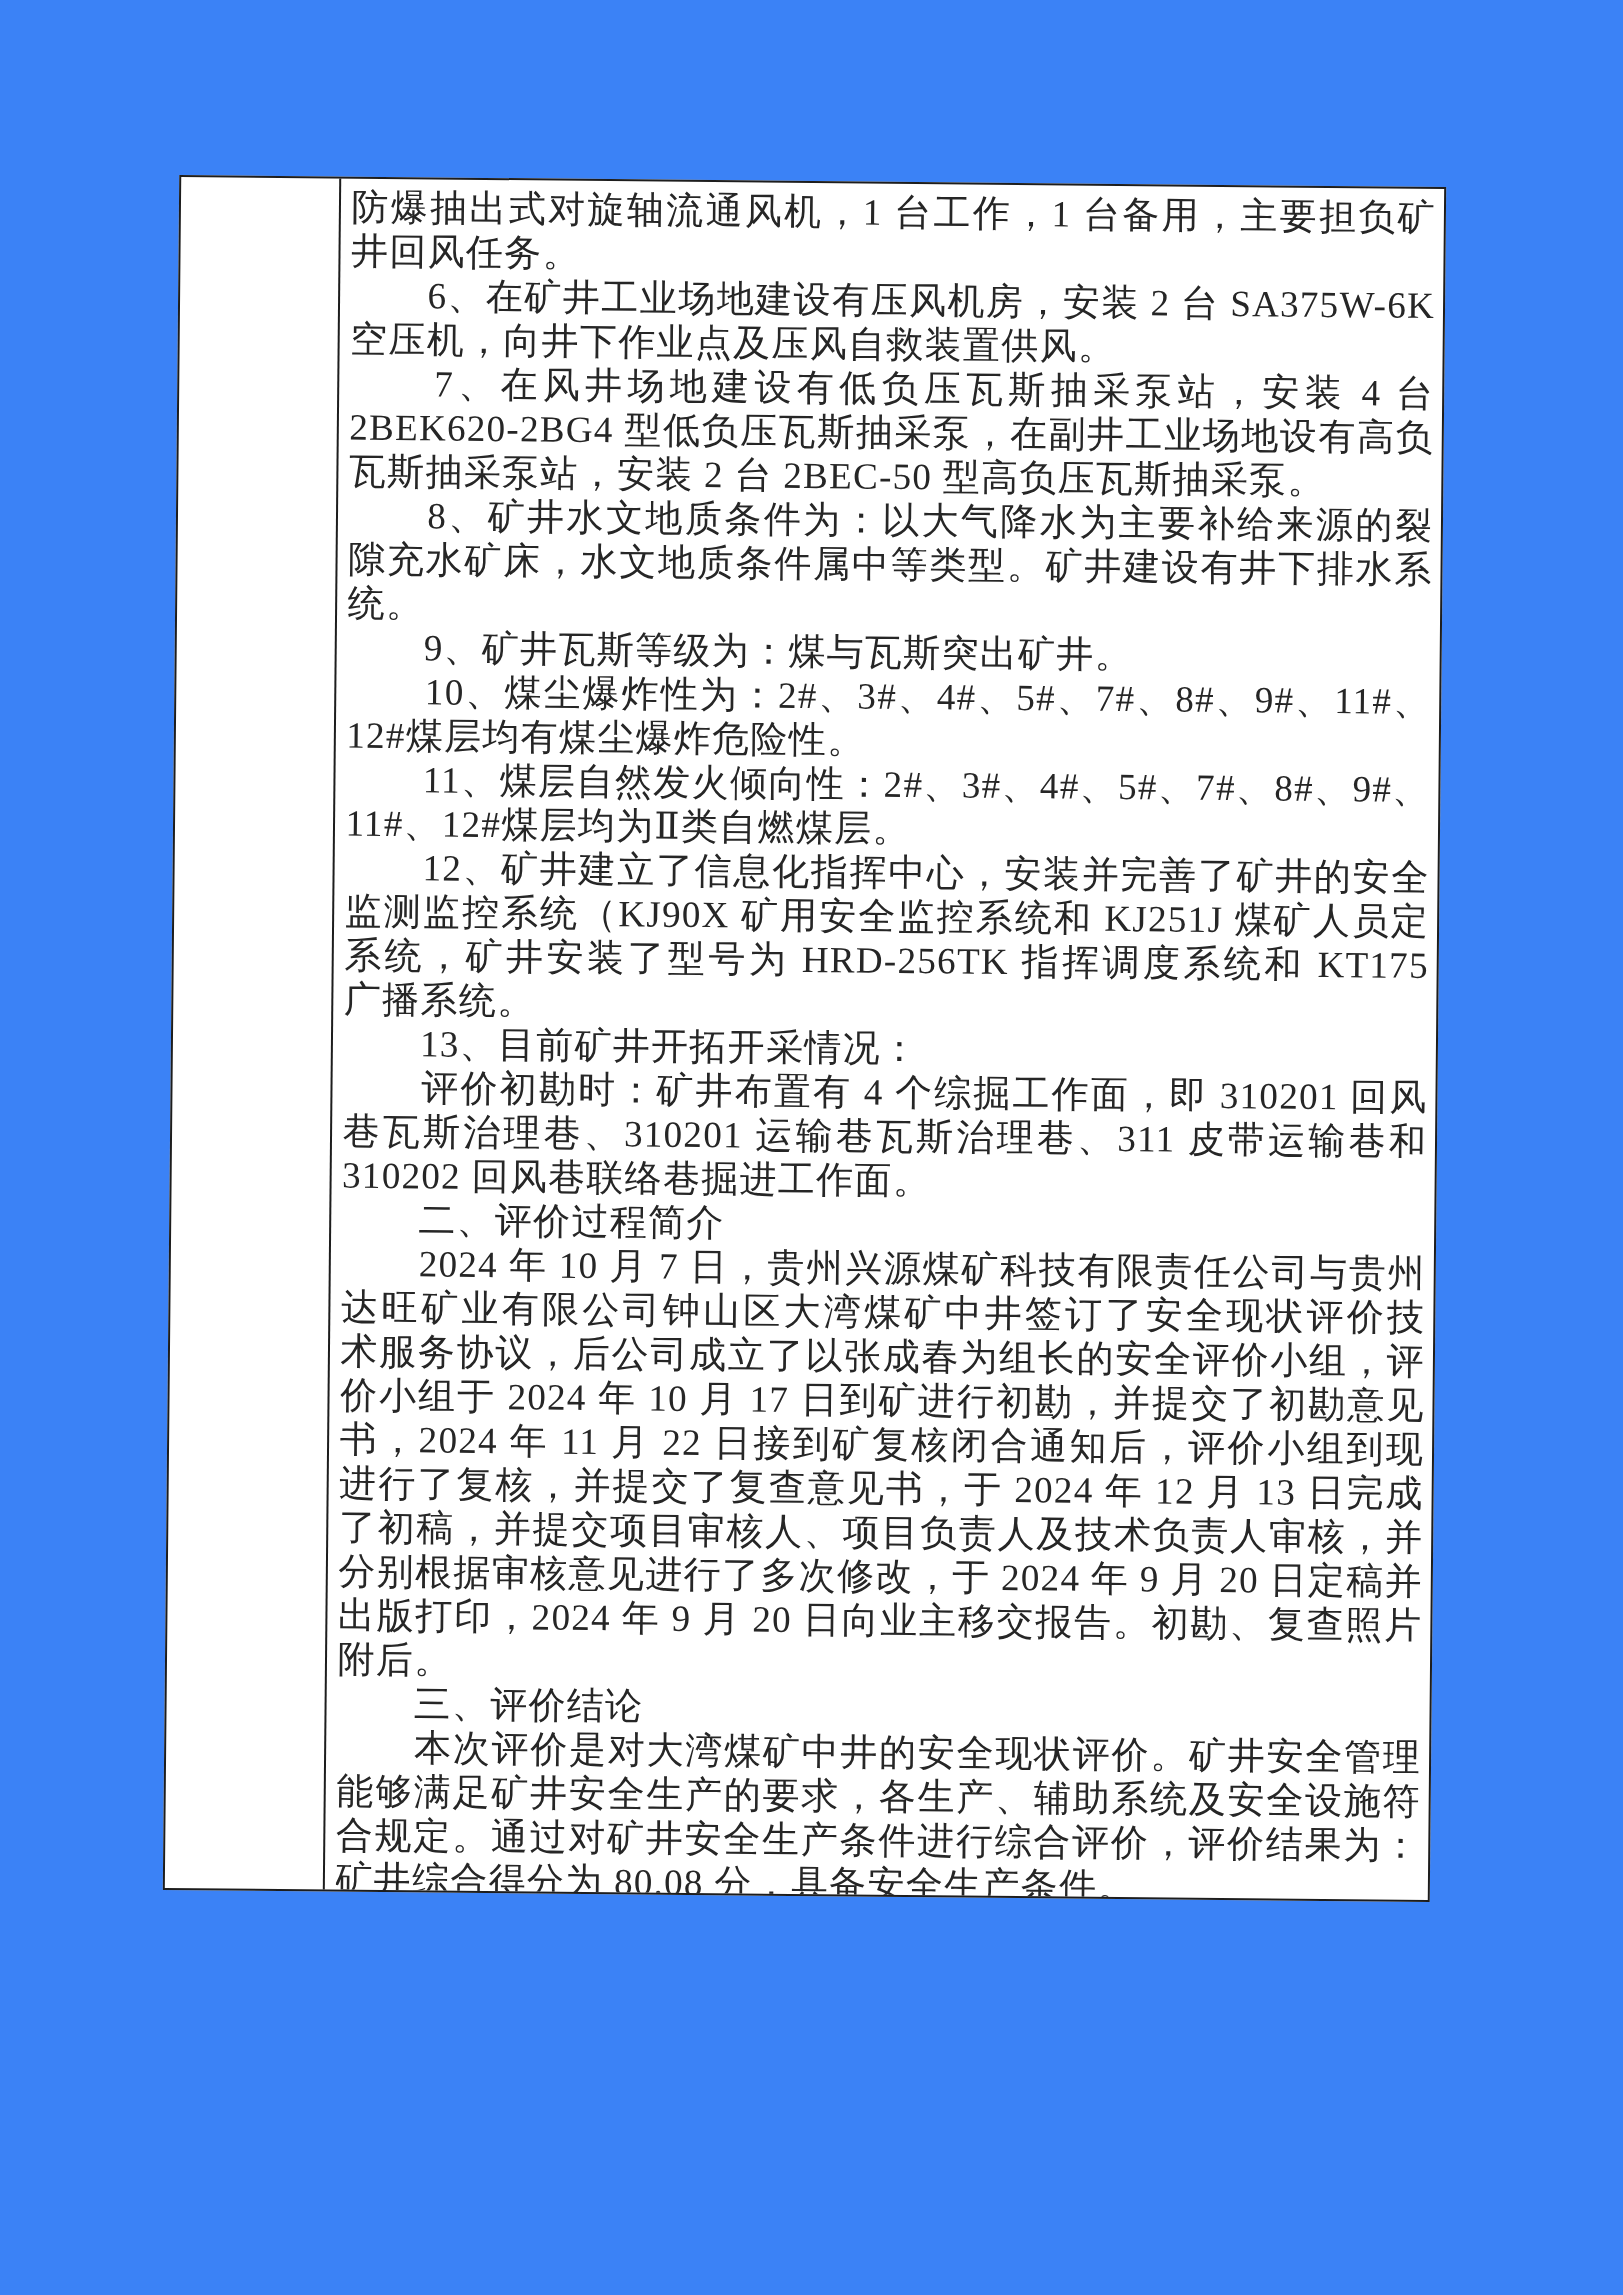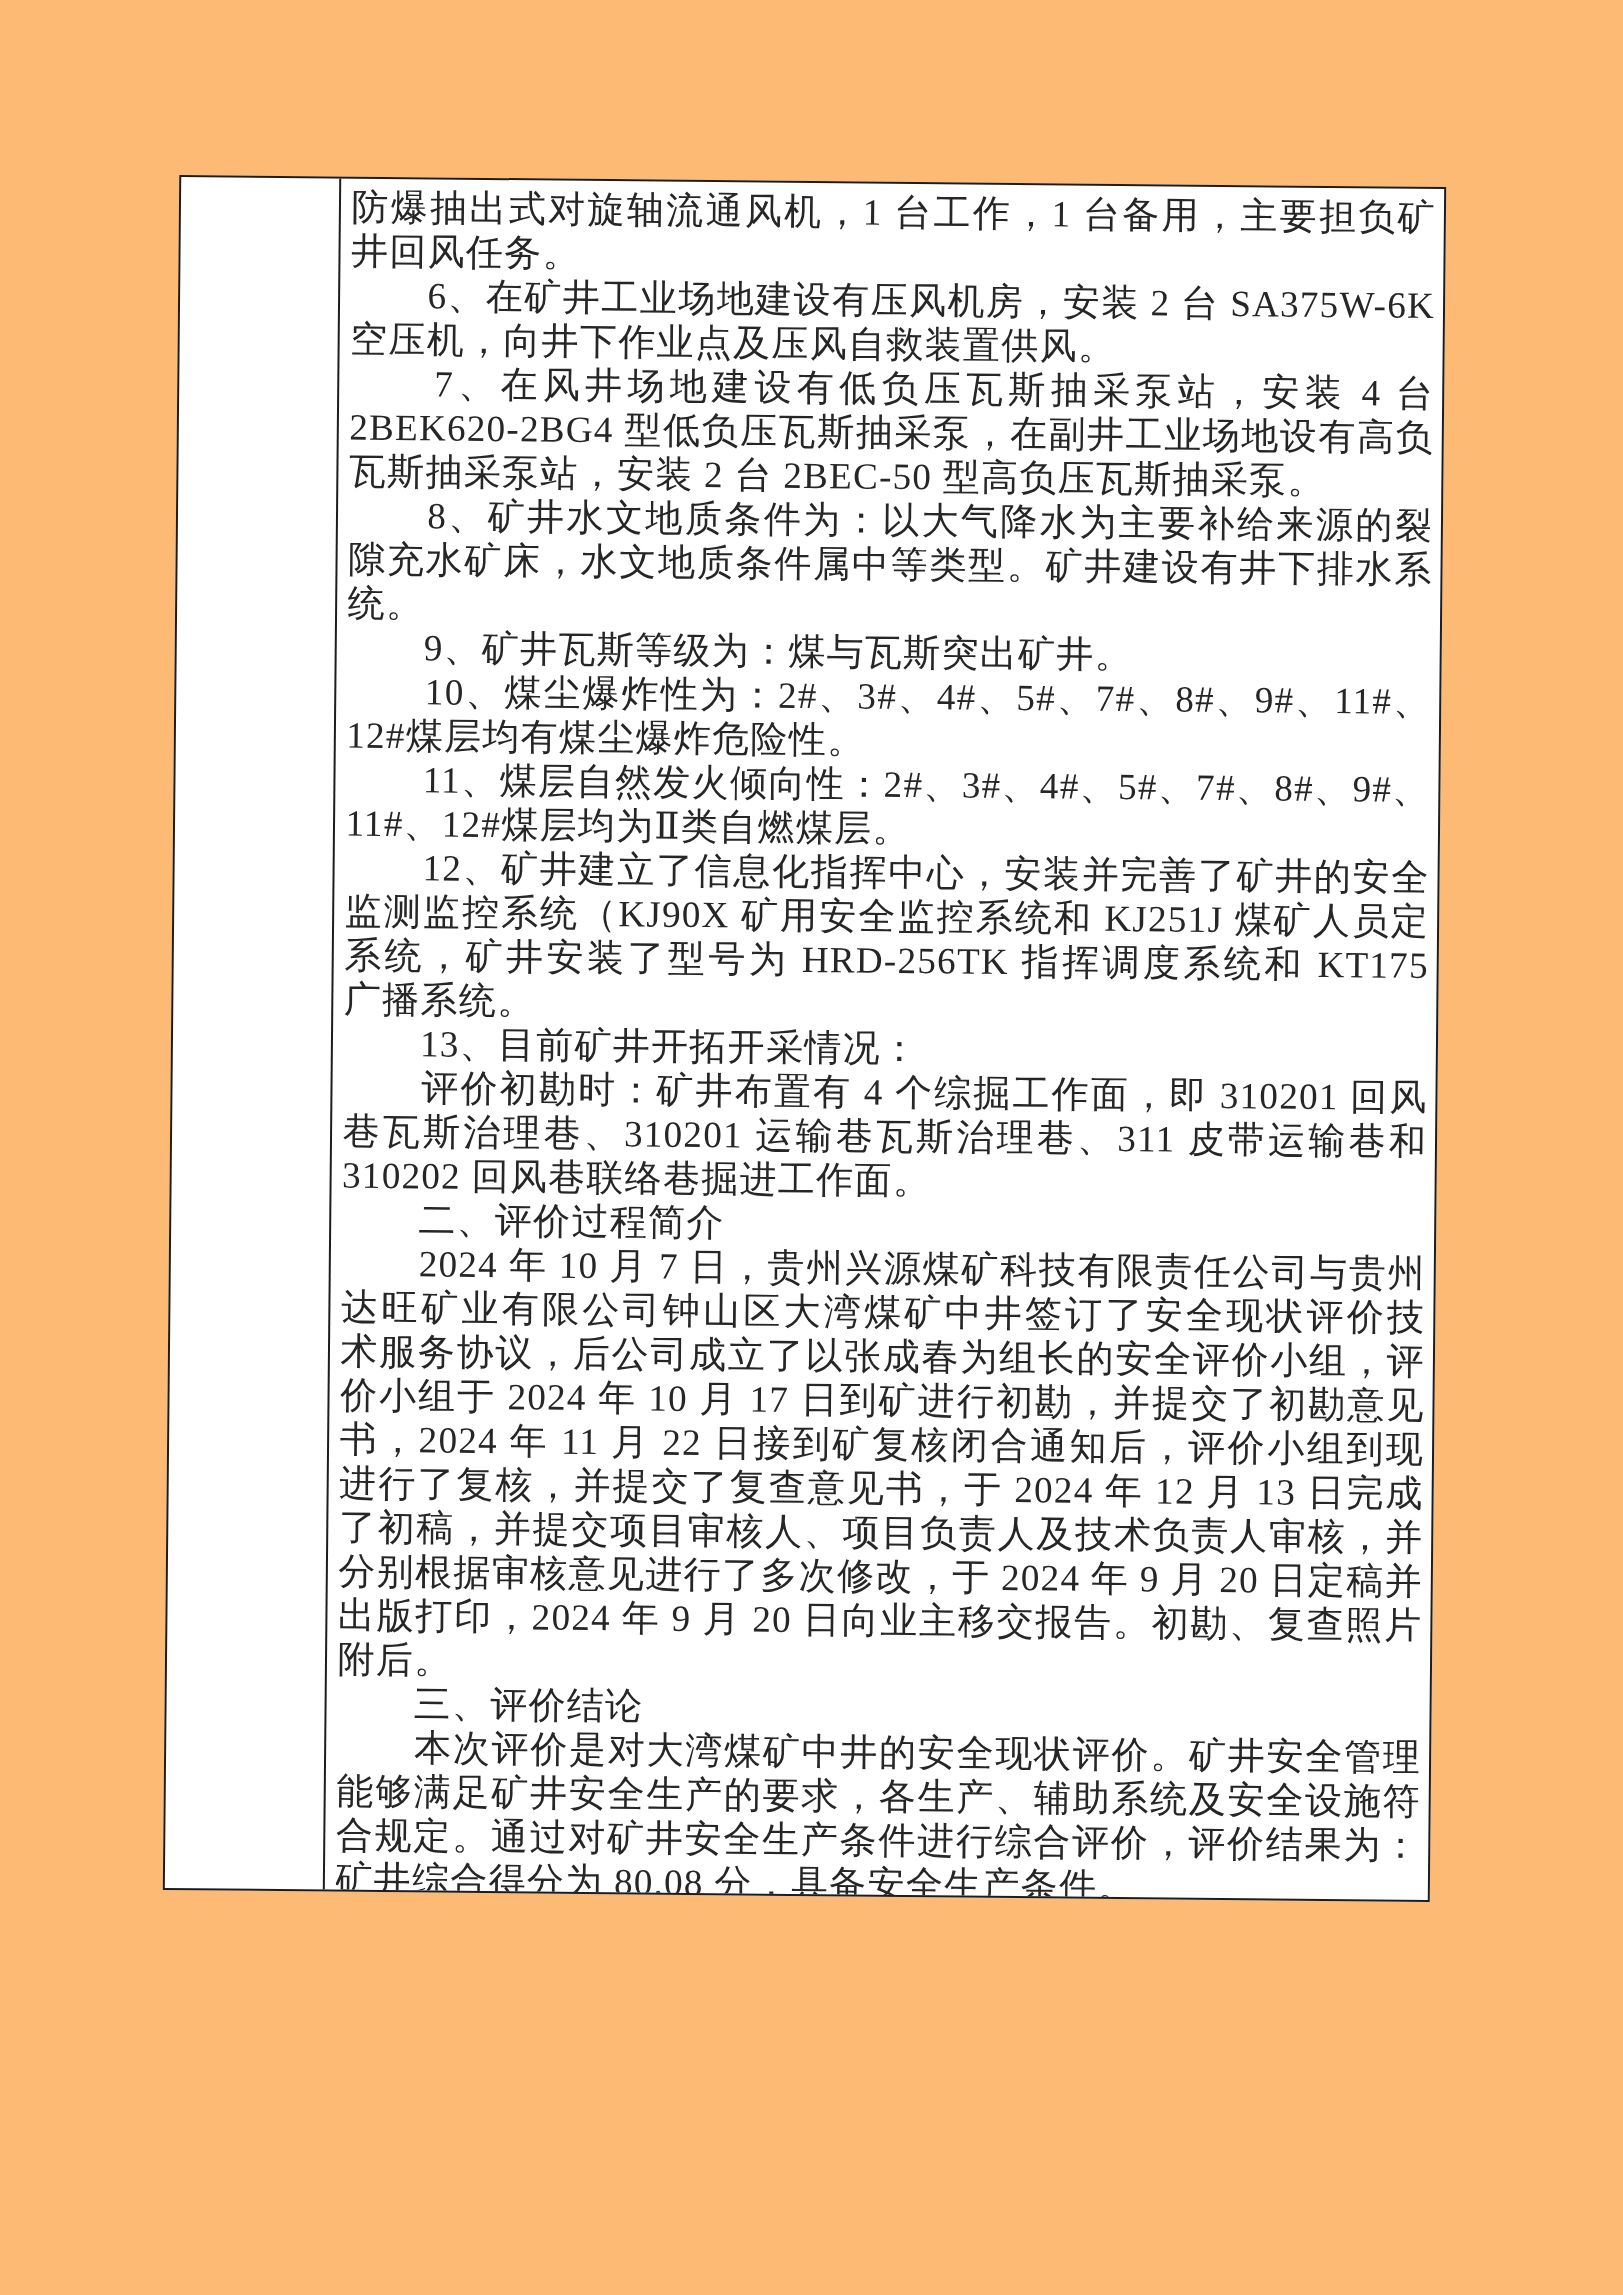--- a/index.html
+++ b/index.html
@@ -4,21 +4,21 @@
 <style>
   html, body {
     margin: 0;
     padding: 0;
     background: #ffffff;
   }
   .page {
     position: relative;
     width: 1623px;
     height: 2295px;
-    background: #fdba74;
+    background: #3b82f6;
     overflow: hidden;
     font-family: "Liberation Serif", "DejaVu Serif", serif;
   }
   .report-table {
     position: absolute;
     left: 171px;
     top: 181px;
     width: 1267px;
     height: 1715px;
     border: 2.6px solid #1d1d1d;

